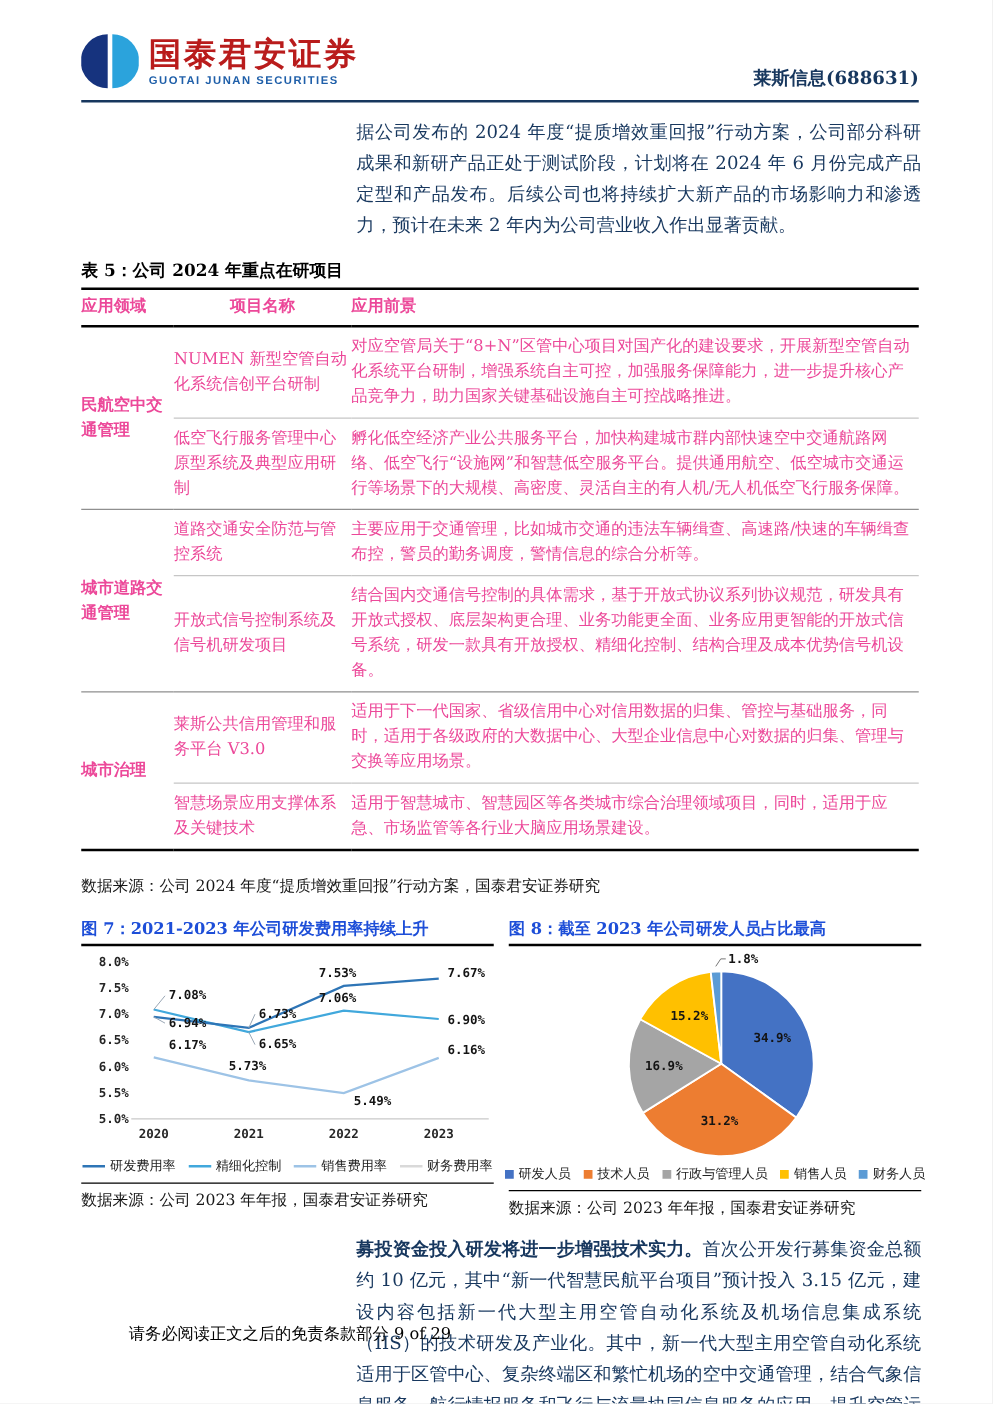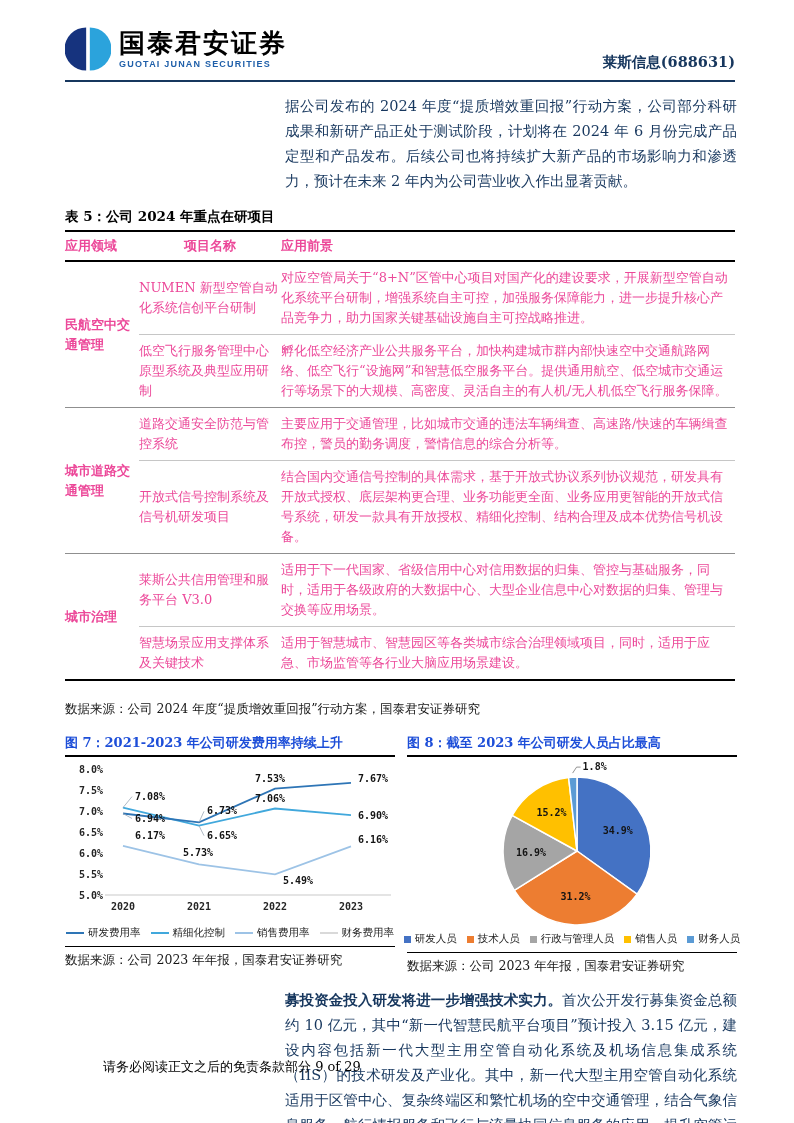--- a/index.html
+++ b/index.html
@@ -4,21 +4,21 @@
 <style>
   html,body{margin:0;padding:0;background:#e8e8e8;}
   .page{width:794px;height:1123px;background:#fff;position:relative;margin:0 auto;
         font-family:"DejaVu Serif","Liberation Serif",serif;overflow:hidden;}
   .content{padding:26px 59px 0 65px;}
   
   .hdr{display:flex;align-items:flex-end;justify-content:space-between;
        border-bottom:2px solid #17375E;padding-bottom:8px;}
   .brand{display:flex;align-items:center;gap:8px;}
   .brand-txt .cn{font-family:"Liberation Sans",sans-serif;font-weight:bold;font-size:26px;
-                 color:#000000;letter-spacing:2px;line-height:1;}
+                 color:#b91c1c;letter-spacing:2px;line-height:1;}
   .brand-txt .en{font-family:"Liberation Sans",sans-serif;font-weight:bold;font-size:9px;
                  color:#1F5FA9;letter-spacing:1.2px;margin-top:3px;}
   .stock{color:#17375E;font-weight:bold;font-size:14.5px;}
   
   .para{margin:12px 0 0 220px;width:452px;font-size:14.5px;line-height:25px;
         text-align:justify;color:#17375E;}
   .para b{color:#17375E;}
   
   .tbl-title{margin-top:14px;font-size:13.5px;font-weight:bold;color:#000;
              padding-bottom:4px;border-bottom:2px solid #000;}

